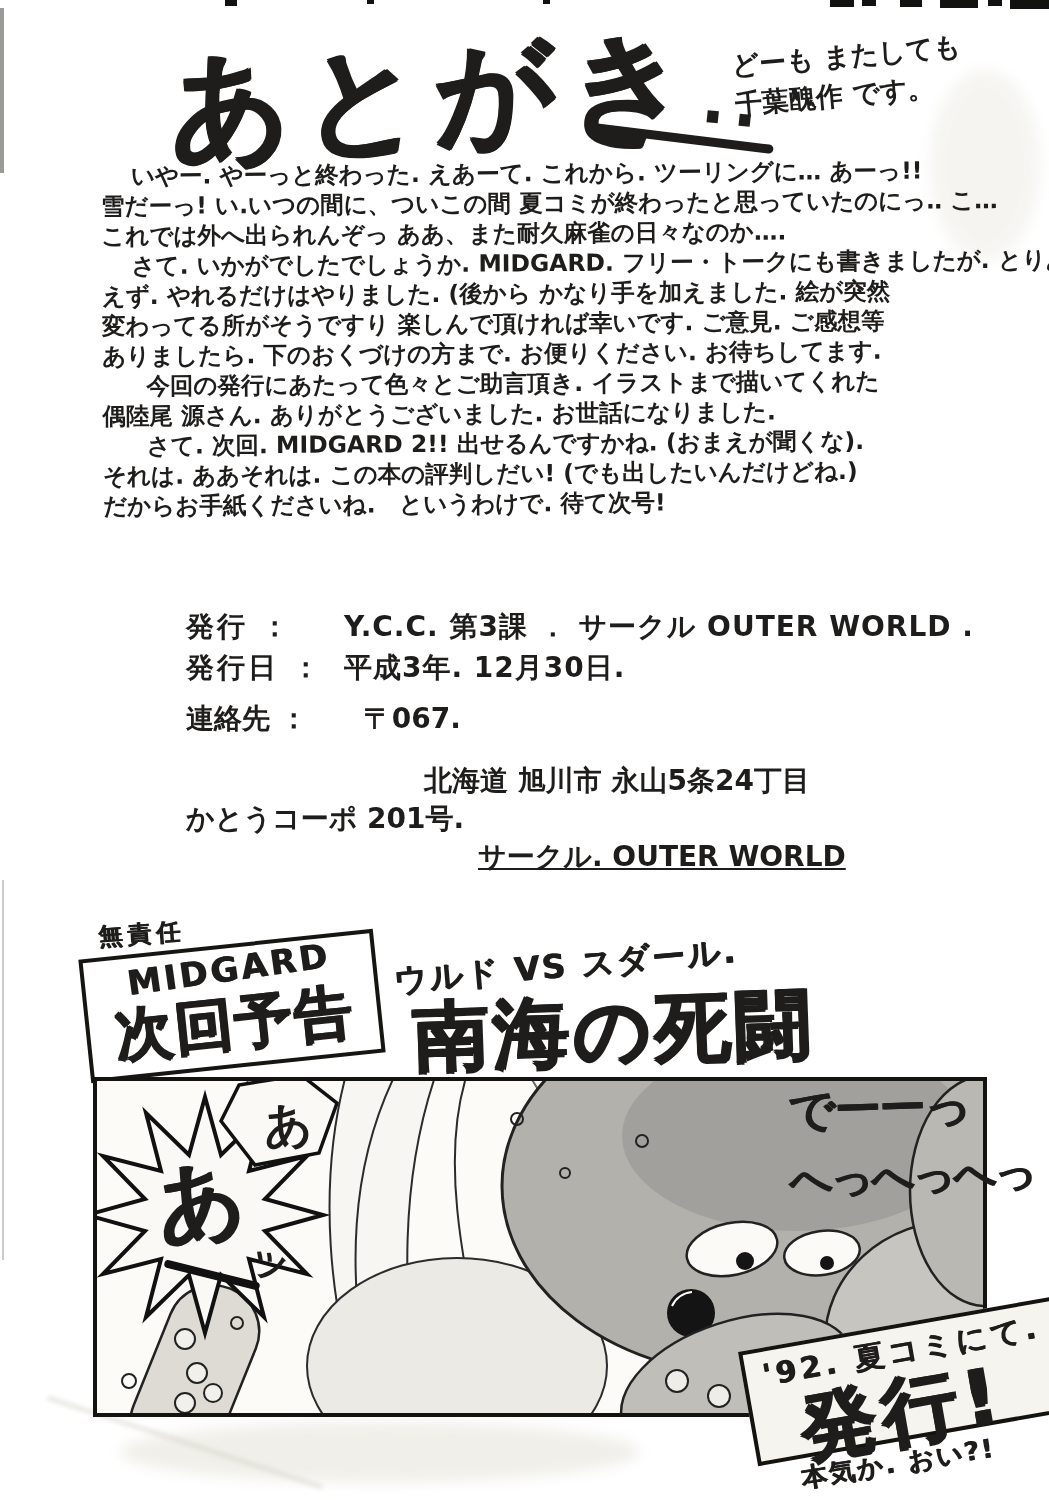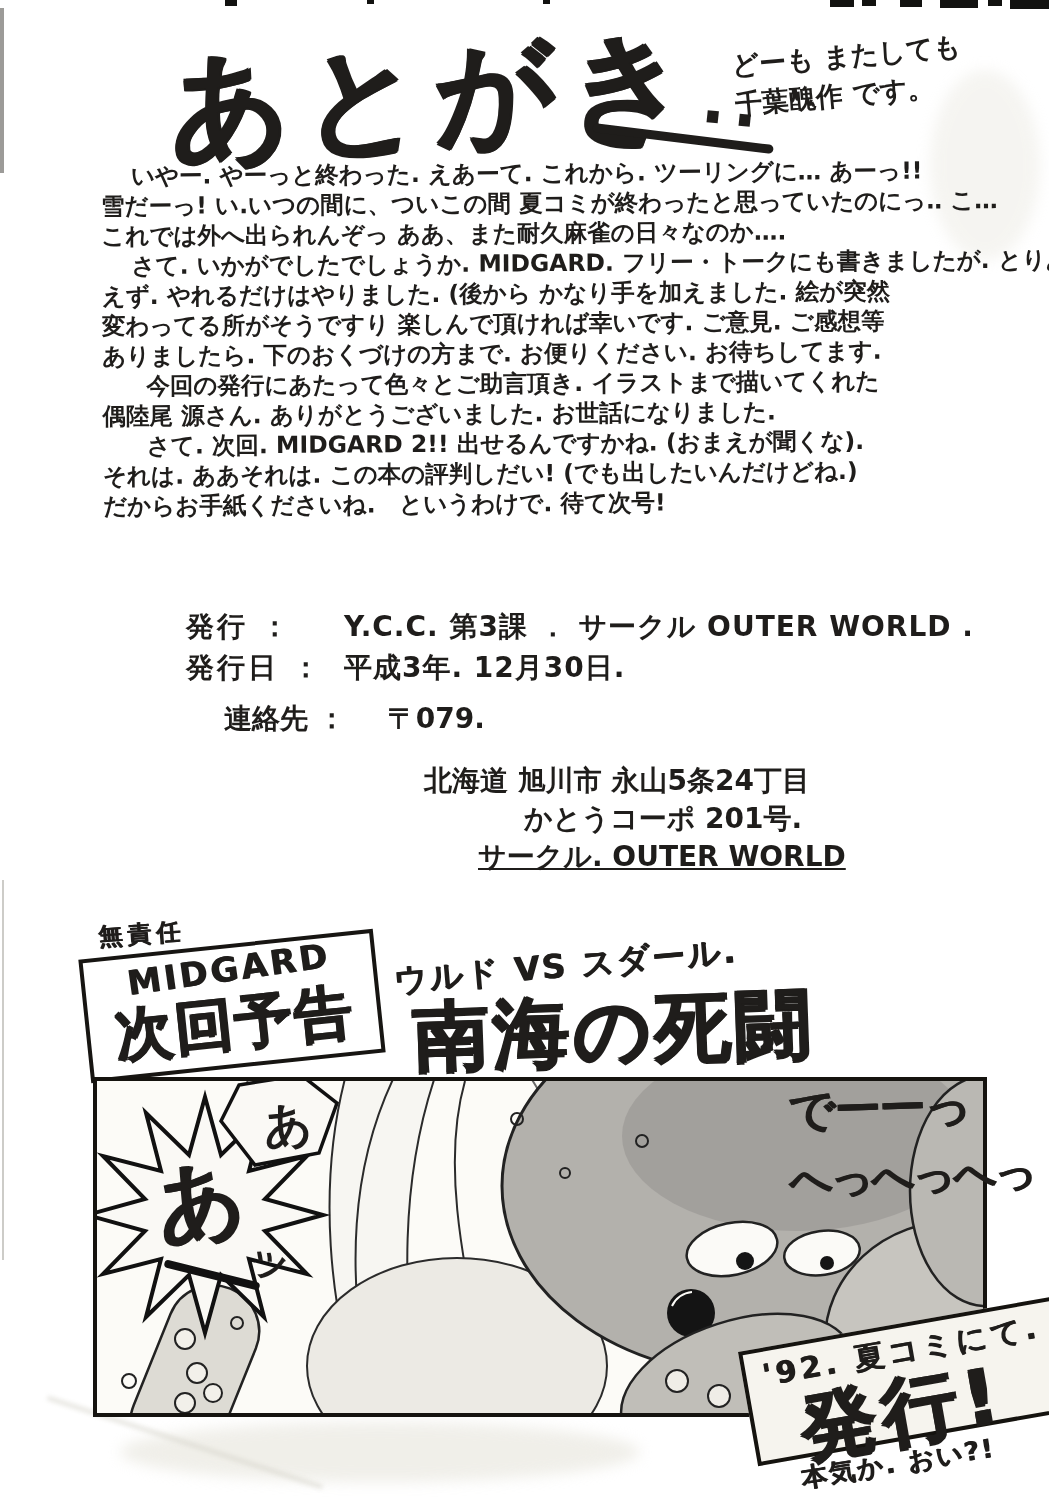--- a/index.html
+++ b/index.html
@@ -51,23 +51,23 @@
   .ind-m{padding-left:44px;}
 
   
   .colophon{left:186px;top:578px;font-size:28px;font-weight:700;line-height:41px;margin-top:28px;}
   .crow{display:flex;}
   .clabel{display:inline-block;min-width:158px;letter-spacing:3px;}
   .cval{letter-spacing:1px;}
 
   
   .contact{left:186px;top:700px;font-size:28px;font-weight:700;line-height:38px;}
-  .contact .r1{display:flex;gap:42px;margin-left:38px;}
+  .contact .r1{display:flex;gap:56px;}
   .contact .r2{margin-left:238px;margin-top:24px;}
-  .contact .r3{margin-left:338px;}
+  .contact .r3{}
   .contact .r4{margin-left:272px;}
   .contact .r5{margin-left:292px;text-decoration:underline;}
 
   
   .tagline{left:98px;top:918px;font-size:24px;font-weight:900;letter-spacing:5px;transform:rotate(-4deg);
     text-shadow:1px 0 0 currentColor;}
   .preview-box{
     left:84px;top:944px;width:288px;height:116px;
     border:4px solid #171512;transform:rotate(-6deg);
     display:flex;flex-direction:column;align-items:center;justify-content:center;
@@ -163,21 +163,21 @@
     </div>
     <div class="crow">
       <span class="clabel">発行日 ：</span>
       <span class="cval nw">平成3年. 12月30日.</span>
     </div>
   </div>
 
   <div class="abs contact">
     <div class="r1">
       <span class="nw">連絡先 ：</span>
-      <span class="nw">〒079.</span>
+      <span class="nw">〒067.</span>
     </div>
     <div class="r2 nw">北海道 旭川市 永山5条24丁目</div>
     <div class="r3 nw">かとうコーポ 201号.</div>
     <div class="r5 nw">サークル. OUTER WORLD</div>
   </div>
 
   <div class="abs tagline nw">無責任</div>
   <div class="abs preview-box">
     <div class="preview-series nw">MIDGARD</div>
     <div class="preview-announce nw">次回予告</div>

